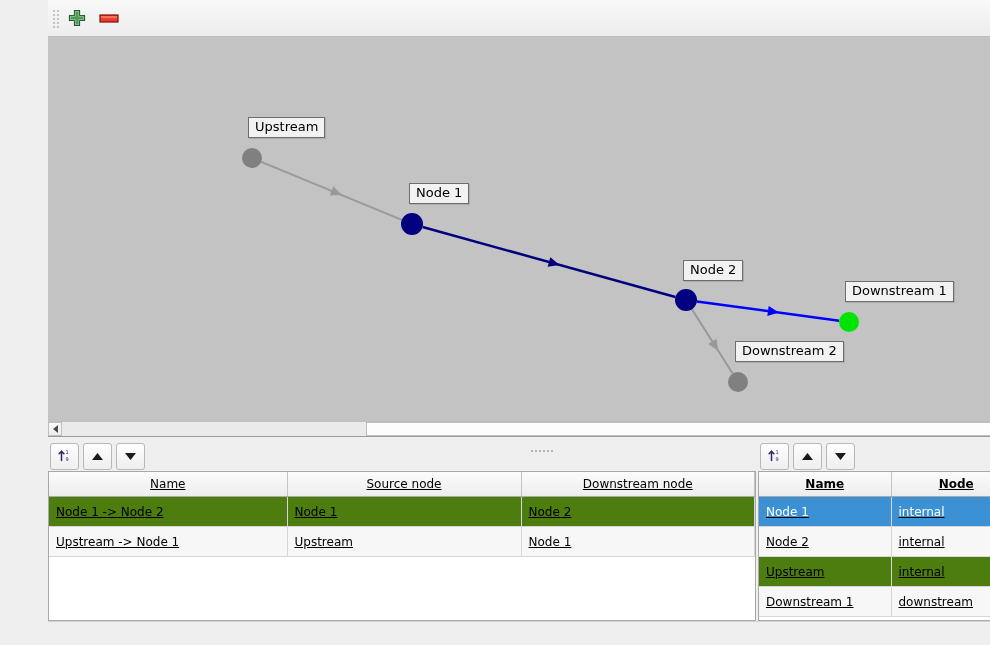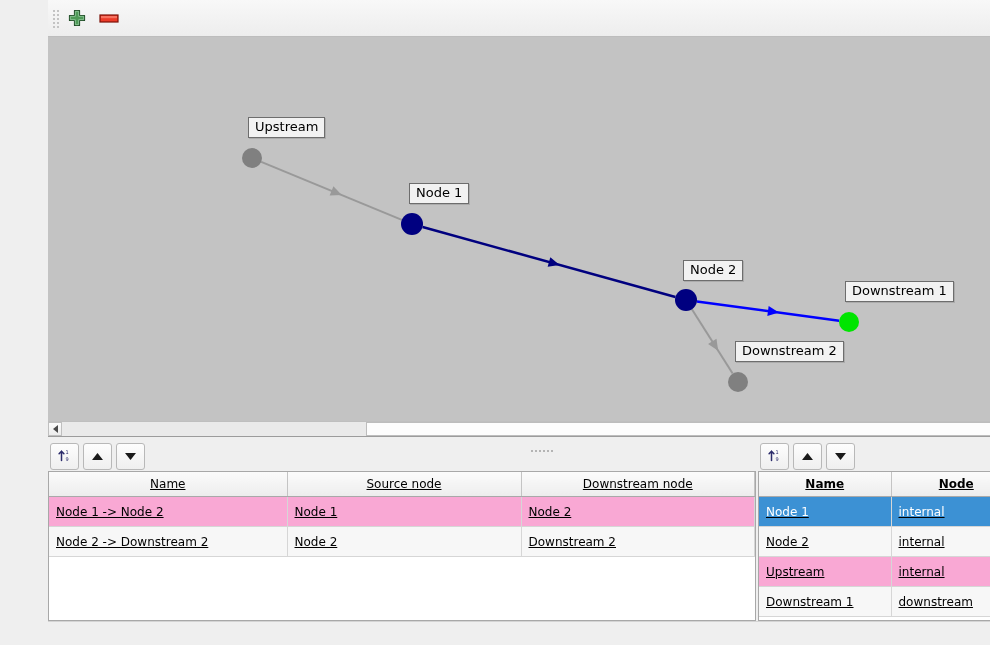--- a/index.html
+++ b/index.html
@@ -126,21 +126,21 @@
   td {
     border-right: 1px solid #d6d6d6;
     border-bottom: 1px solid #d6d6d6;
     height: 29px;
     padding: 0 0 0 7px;
     font-size: 12px;
     white-space: nowrap;
     overflow: hidden;
     text-overflow: ellipsis;
   }
-  tr.odd  td { background: #f9a8d4; }
+  tr.odd  td { background: #4d7c0f; }
   tr.even td { background: #f7f7f7; }
   tr.selected td { background: #3c91d4; color: #ffffff; }
 
   
   .statusbar {
     position: absolute; left: 0; bottom: 0; width: 990px; height: 24px;
     background: #efefef; border-top: 1px solid #d4d4d4; box-sizing: border-box;
   }
   .grip {
     position: absolute; right: 3px; bottom: 2px; width: 10px; height: 10px;
@@ -285,23 +285,23 @@
               <th>Downstream node</th>
             </tr>
           </thead>
         <tbody id="edges-body">
             <tr class="odd">
               <td>Node 1 -&gt; Node 2</td>
               <td>Node 1</td>
               <td>Node 2</td>
             </tr>
             <tr class="even">
-              <td>Node 2 -&gt; Downstream 2</td>
-              <td>Node 2</td>
-              <td>Downstream 2</td>
+              <td>Upstream -&gt; Node 1</td>
+              <td>Upstream</td>
+              <td>Node 1</td>
             </tr>
           </tbody>
       </table>
     </div>
   </div>
 
   <div class="pane-right">
     <div class="pane-toolbar">
       <div class="pbtn" style="left:2px">
         <span>

